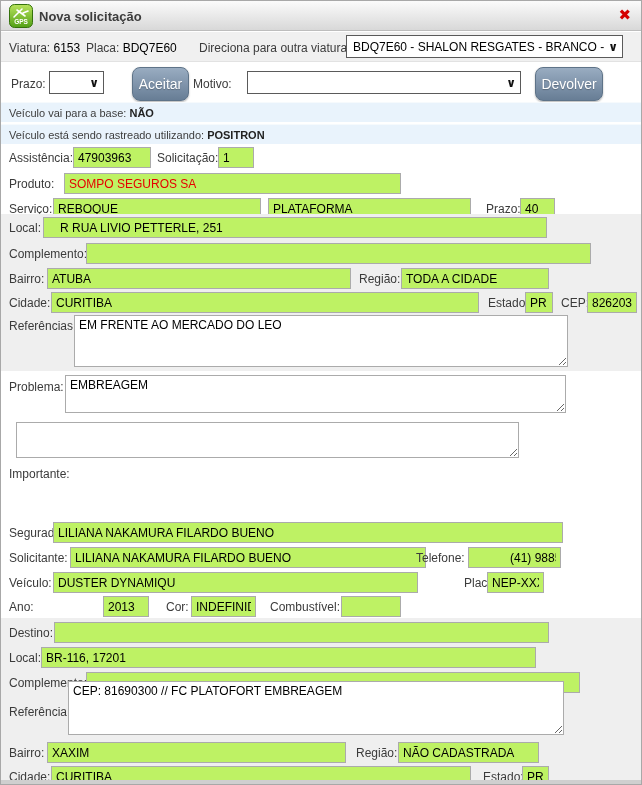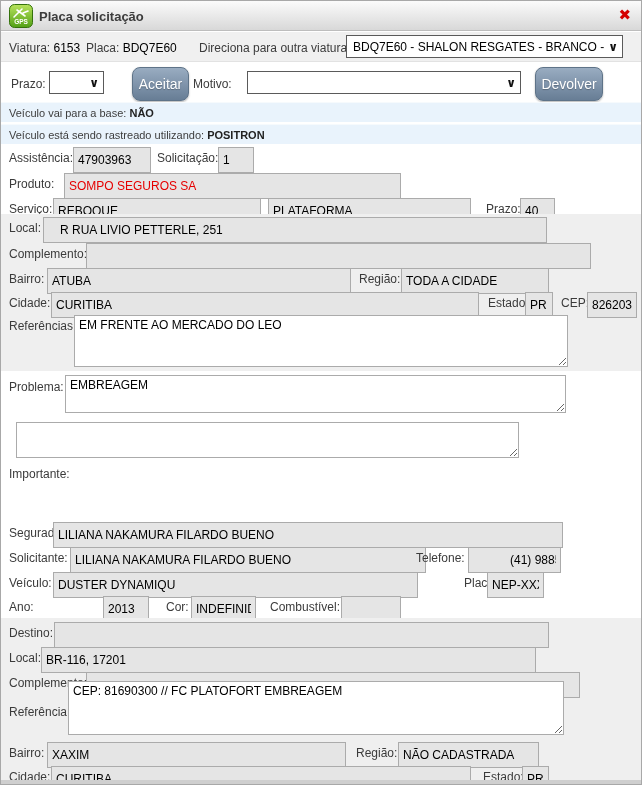--- a/index.html
+++ b/index.html
@@ -14,21 +14,21 @@
   .title{position:absolute;left:38px;top:8px;font-size:13px;font-weight:bold;color:#3c3c3c;}
   .close{position:absolute;right:10px;top:6px;font-size:15px;font-weight:bold;color:#d40000;cursor:pointer;line-height:16px;}
   .gpsicon{position:absolute;left:8px;top:3px;width:24px;height:24px;}
   .sec{position:absolute;left:0;width:100%;}
   .row-viatura{top:31px;height:30px;background:#f0f0f0;border-bottom:1px solid #e2e2e2;}
   .notice{background:#e9f3fc;border-top:1px solid #f6fafd;}
   .notice .txt{position:absolute;left:8px;top:4px;font-size:11px;color:#3d3d3d;}
   .notice b{color:#222;}
   .graysec{background:#efefef;}
   .lb{position:absolute;font-size:12px;color:#3b3b3b;white-space:nowrap;}
-  .in{position:absolute;height:26px;border:1px solid #ababab;background:#e5e5e5;
+  .in{position:absolute;height:21px;border:1px solid #ababab;background:#bef264;
     font-family:"Liberation Sans","DejaVu Sans",sans-serif;font-size:12px;
     padding:0 4px;color:#000;outline:none;}
   .ta{position:absolute;border:1px solid #ababab;background:#fff;
     font-family:"Liberation Sans","DejaVu Sans",sans-serif;font-size:12px;
     padding:2px 4px;color:#000;resize:both;overflow:auto;outline:none;}
   .red{color:#e60000 !important;}
   .sel{position:absolute;height:23px;background:#fff;border:1px solid #5a5a5a;
     display:flex;align-items:center;justify-content:space-between;
     padding:0 4px 0 6px;font-size:12px;color:#000;cursor:pointer;overflow:hidden;}
   .sel .val{white-space:nowrap;overflow:hidden;}
@@ -49,21 +49,21 @@
       <defs>
         <linearGradient id="g1" x1="0" y1="0" x2="0" y2="1">
           <stop offset="0" stop-color="#b8e35c"></stop>
             <stop offset="1" stop-color="#52a016"></stop>
         </linearGradient>
       </defs>
       <rect x="0.5" y="0.5" width="23" height="23" rx="5" fill="url(#g1)" stroke="#35720d"></rect>
       <path d="M5 13 L13 5 M8 6 L16 12 M14 9 L19 7" stroke="#fff" stroke-width="1.6" fill="none" stroke-linecap="round"></path>
       <text x="12" y="20" text-anchor="middle" font-size="6.5" font-weight="bold" fill="#fff" font-family="Liberation Sans, sans-serif">GPS</text>
     </svg>
-    <span class="title">Placa solicitação</span>
+    <span class="title">Nova solicitação</span>
     <span class="close">✖</span>
   </div>
 
   <div class="sec row-viatura"></div>
   <span class="lb" style="left:8px;top:40px"><span>Viatura:</span>&nbsp;<span style="color:#000">6153</span></span>
   <span class="lb" style="left:85px;top:40px"><span>Placa:</span>&nbsp;<span style="color:#000">BDQ7E60</span></span>
   <span class="lb" style="left:198px;top:40px">Direciona para outra viatura:</span>
   <div class="sel" style="left:345px;top:34px;width:277px">
     <span class="val">BDQ7E60 - SHALON RESGATES - BRANCO - 6153 - CAM</span>
     <span class="chev">∨</span>

